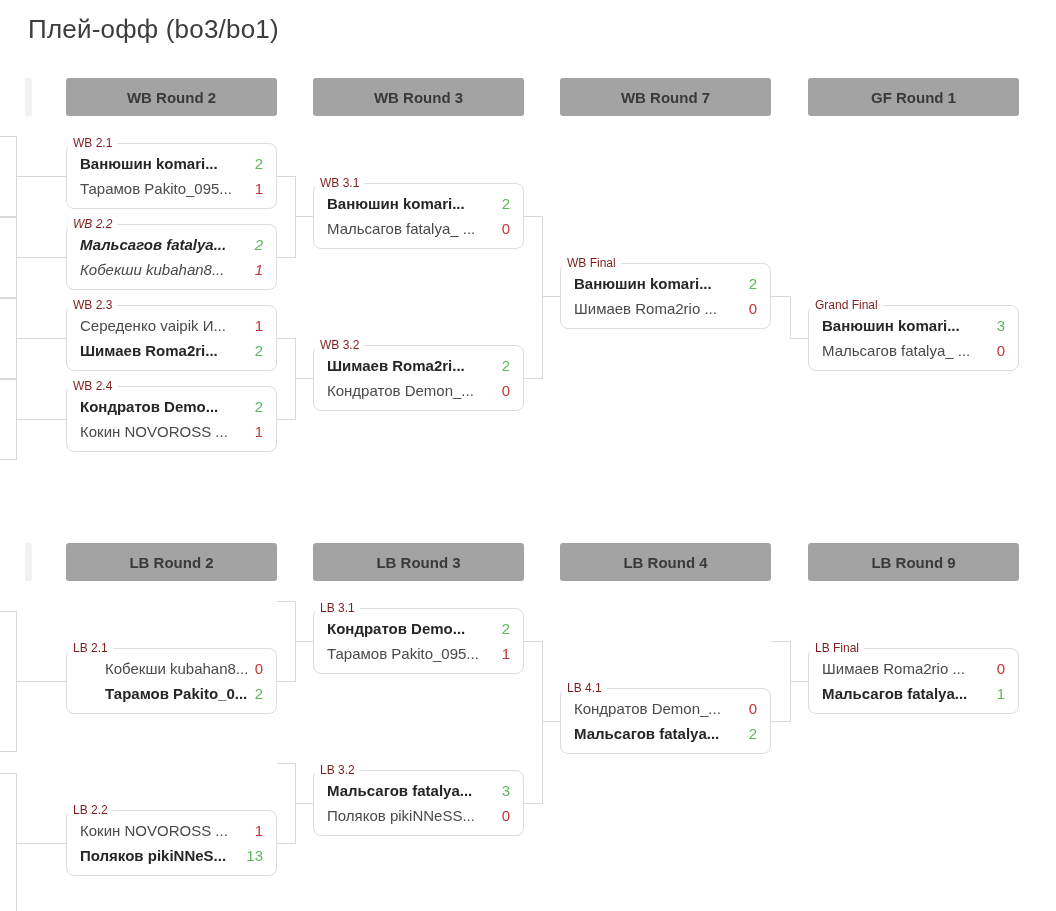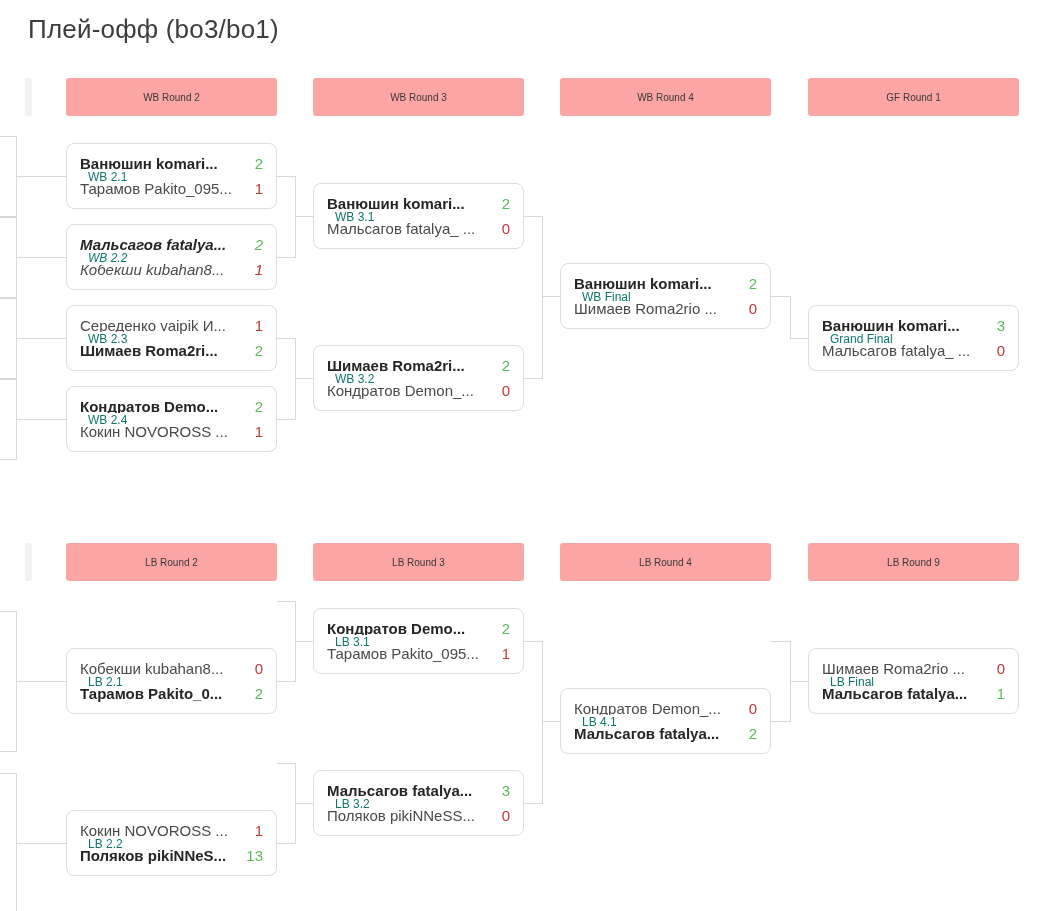--- a/index.html
+++ b/index.html
@@ -5,35 +5,35 @@
   html,body{margin:0;padding:0;}
   body{
     width:1056px;height:911px;background:#ffffff;overflow:hidden;position:relative;
     font-family:"Liberation Sans","DejaVu Sans",sans-serif;
   }
   .title{
     position:absolute;left:28px;top:14px;font-size:26px;color:#3d3d3d;letter-spacing:.2px;
   }
   .bracket{position:absolute;left:0;top:0;width:1056px;height:911px;}
   .round-header{
-    position:absolute;width:211px;height:38px;background:#fca5a5;border-radius:3px;
+    position:absolute;width:211px;height:38px;background:#a3a3a3;border-radius:3px;
     display:flex;align-items:center;justify-content:center;
-    font-size:10px;font-weight:normal;color:#3a3a3a;
+    font-size:15px;font-weight:bold;color:#3a3a3a;
   }
   .sliver{
     position:absolute;width:7px;height:38px;background:#f2f2f2;border-radius:0 3px 3px 0;
   }
   .line{position:absolute;background:#d9d9d9;}
   .match{
     position:absolute;width:211px;height:66px;background:#fff;
     border:1px solid #ddd;border-radius:8px;box-sizing:border-box;padding-top:7px;
   }
   .match-label{
-    position:absolute;top:-8px;left:16px;background:#fff;padding:0 5px;
-    font-size:12px;line-height:14px;color:#0f766e;white-space:nowrap;margin-top:34px;
+    position:absolute;top:-8px;left:1px;background:#fff;padding:0 5px;
+    font-size:12px;line-height:14px;color:#7f1d1d;white-space:nowrap;
   }
   .mrow{
     display:flex;align-items:center;justify-content:space-between;
     height:25px;padding:0 13px;font-size:15px;color:#4a4a4a;white-space:nowrap;
   }
   .mrow .pname{overflow:hidden;}
   .mrow.winner .pname{font-weight:bold;color:#262626;}
   .score{margin-left:8px;}
   .score.win{color:#5cb85c;}
   .score.loss{color:#c53535;}
@@ -95,21 +95,21 @@
     <div class="line" style="left: 542px; top: 641px; width: 1px; height: 163px;"></div>
     <div class="line" style="left: 543px; top: 721px; width: 17px; height: 1px;"></div>
     <div class="line" style="left: 771px; top: 641px; width: 19px; height: 1px;"></div>
     <div class="line" style="left: 771px; top: 721px; width: 19px; height: 1px;"></div>
     <div class="line" style="left: 790px; top: 641px; width: 1px; height: 81px;"></div>
     <div class="line" style="left: 791px; top: 681px; width: 17px; height: 1px;"></div>
     <div class="sliver" style="left: 25px; top: 78px;"></div>
     <div class="sliver" style="left: 25px; top: 543px;"></div>
     <div class="round-header" style="left: 66px; top: 78px;">WB Round 2</div>
     <div class="round-header" style="left: 313px; top: 78px;">WB Round 3</div>
-    <div class="round-header" style="left: 560px; top: 78px;">WB Round 4</div>
+    <div class="round-header" style="left: 560px; top: 78px;">WB Round 7</div>
     <div class="round-header" style="left: 808px; top: 78px;">GF Round 1</div>
     <div class="round-header" style="left: 66px; top: 543px;">LB Round 2</div>
     <div class="round-header" style="left: 313px; top: 543px;">LB Round 3</div>
     <div class="round-header" style="left: 560px; top: 543px;">LB Round 4</div>
     <div class="round-header" style="left: 808px; top: 543px;">LB Round 9</div>
     <div class="match" style="left: 66px; top: 143px;">
     <span class="match-label">WB 2.1</span>
     <div class="mrow winner">
       <span class="pname">Ванюшин komari...</span>
       <span class="score win">2</span>
@@ -189,21 +189,21 @@
     <span class="match-label">Grand Final</span>
     <div class="mrow winner">
       <span class="pname">Ванюшин komari...</span>
       <span class="score win">3</span>
     </div>
     <div class="mrow">
       <span class="pname">Мальсагов fatalya_ ...</span>
       <span class="score loss">0</span>
     </div>
   </div>
-    <div class="match" style="left: 66px; top: 648px;">
+    <div class="match" style="left: 66px; top: 648px; padding-left: 25px;">
     <span class="match-label">LB 2.1</span>
     <div class="mrow">
       <span class="pname">Кобекши kubahan8...</span>
       <span class="score loss">0</span>
     </div>
     <div class="mrow winner">
       <span class="pname">Тарамов Pakito_0...</span>
       <span class="score win">2</span>
     </div>
   </div>

